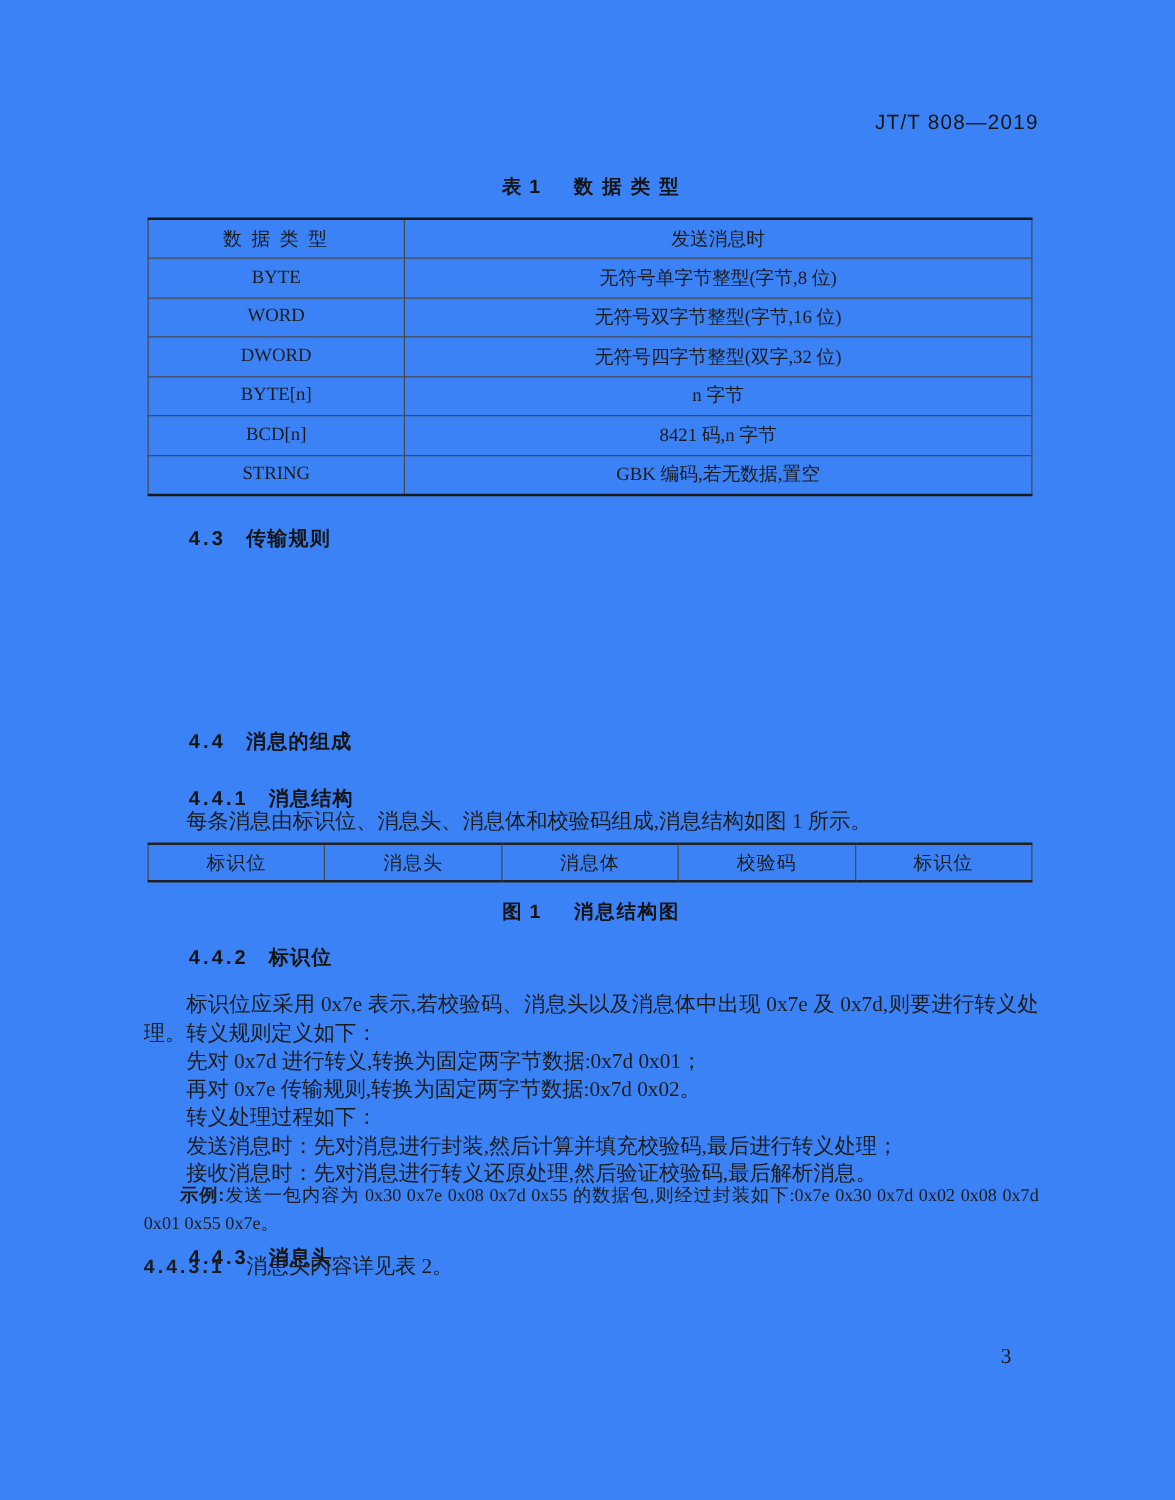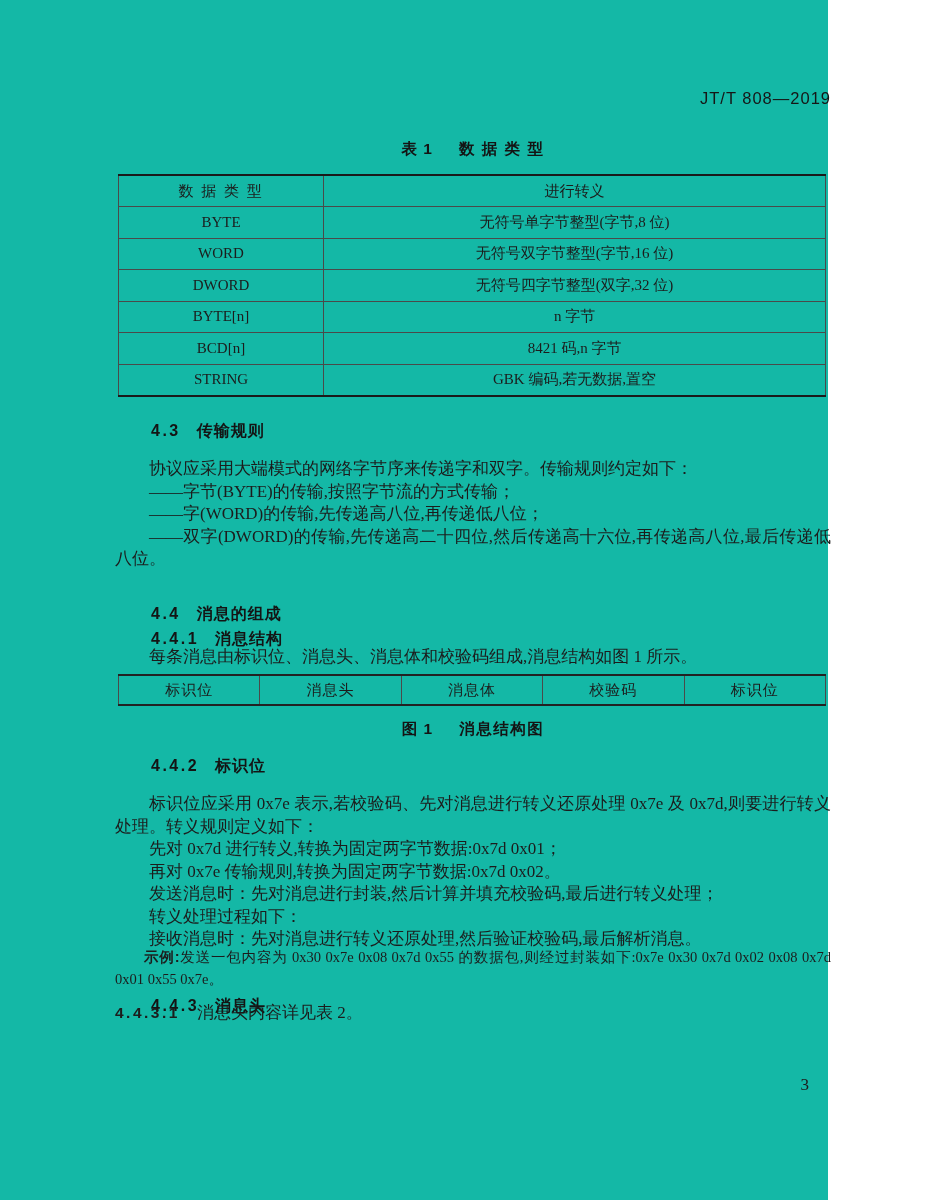--- a/index.html
+++ b/index.html
@@ -4,21 +4,21 @@
 <style>
   * { margin: 0; padding: 0; box-sizing: border-box; }
   html, body { background: #ffffff; }
   body {
     width: 940px; height: 1200px;
     font-family: "Liberation Serif", "DejaVu Serif", serif;
     color: #1c1c1c;
     position: relative;
     overflow: hidden;
   }
-  .page { position: relative; width: 828px; height: 1200px; background: #14b8a6; }
+  .page { position: relative; width: 940px; height: 1200px; background: #3b82f6; }
 
   .abs { position: absolute; left: 115px; width: 716px; }
 
   
   .doc-number {
     top: 89px; text-align: right;
     font-family: "Liberation Sans", "DejaVu Sans", sans-serif;
     font-size: 16.5px; letter-spacing: 1px; color: #161616;
   }
 
@@ -66,21 +66,21 @@
 
   
   .heading {
     font-family: "Liberation Sans", "DejaVu Sans", sans-serif;
     font-weight: bold; font-size: 16px; color: #141414;
     white-space: nowrap;
   }
   .heading .h-num { letter-spacing: 2.5px; margin-right: 16px; margin-left: 36px; }
   .heading .h-title { letter-spacing: 1px; }
   .h-4-3   { top: 421px; }
-  .h-4-4   { top: 604px; }
+  .h-4-4   { top: 583px; }
   .h-4-4-1 { top: 629px; }
   .h-4-4-2 { top: 756px; }
   .h-4-4-3 { top: 996px; }
 
   
   .body-block { font-size: 17px; line-height: 22.5px; text-align: justify; color: #1c1c1c; }
   .body-block p.indent { text-indent: 2em; }
   .p-4-3   { top: 458px; }
   .p-4-4-1 { top: 646px; }
   .p-4-4-2 { top: 793px; }
@@ -118,21 +118,21 @@
   <div class="abs doc-number">JT/T 808—2019</div>
 
   <div class="abs caption table1-caption">
     <span class="cap-label">表 1</span><span class="cap-title">数 据 类 型</span>
   </div>
 
   <table class="data-table">
     <tbody>
         <tr>
       <th class="col-type hdr">数 据 类 型</th>
-      <th>进行转义</th>
+      <th>发送消息时</th>
     </tr>
     <tr>
       <td>BYTE</td>
       <td>无符号单字节整型(字节,8 位)</td>
     </tr>
     <tr>
       <td>WORD</td>
       <td>无符号双字节整型(字节,16 位)</td>
     </tr>
     <tr>
@@ -151,26 +151,20 @@
       <td>STRING</td>
       <td>GBK 编码,若无数据,置空</td>
     </tr>
   </tbody>
     </table>
 
   <div class="abs heading h-4-3">
     <span class="h-num">4.3</span><span class="h-title">传输规则</span>
   </div>
 
-  <div class="abs body-block p-4-3">
-    <p class="indent">协议应采用大端模式的网络字节序来传递字和双字。传输规则约定如下：</p>
-    <p class="indent">——字节(BYTE)的传输,按照字节流的方式传输；</p>
-    <p class="indent">——字(WORD)的传输,先传递高八位,再传递低八位；</p>
-    <p class="indent">——双字(DWORD)的传输,先传递高二十四位,然后传递高十六位,再传递高八位,最后传递低八位。</p>
-  </div>
 
   <div class="abs heading h-4-4">
     <span class="h-num">4.4</span><span class="h-title">消息的组成</span>
   </div>
 
   <div class="abs heading h-4-4-1">
     <span class="h-num">4.4.1</span><span class="h-title">消息结构</span>
   </div>
 
   <div class="abs body-block p-4-4-1">
@@ -191,28 +185,28 @@
 
   <div class="abs caption figure1-caption">
     <span class="cap-label">图 1</span><span class="cap-title">消息结构图</span>
   </div>
 
   <div class="abs heading h-4-4-2">
     <span class="h-num">4.4.2</span><span class="h-title">标识位</span>
   </div>
 
   <div class="abs body-block p-4-4-2">
-    <p class="indent">标识位应采用 0x7e 表示,若校验码、先对消息进行转义还原处理 0x7e 及 0x7d,则要进行转义处理。转义规则定义如下：</p>
+    <p class="indent">标识位应采用 0x7e 表示,若校验码、消息头以及消息体中出现 0x7e 及 0x7d,则要进行转义处理。转义规则定义如下：</p>
   </div>
 
   <div class="abs body-block rules-block">
     <p class="indent">先对 0x7d 进行转义,转换为固定两字节数据:0x7d 0x01；</p>
     <p class="indent">再对 0x7e 传输规则,转换为固定两字节数据:0x7d 0x02。</p>
+    <p class="indent">转义处理过程如下：</p>
     <p class="indent">发送消息时：先对消息进行封装,然后计算并填充校验码,最后进行转义处理；</p>
-    <p class="indent">转义处理过程如下：</p>
     <p class="indent">接收消息时：先对消息进行转义还原处理,然后验证校验码,最后解析消息。</p>
   </div>
 
   <div class="abs example-block">
     <p><span class="example-label">示例:</span><span>发送一包内容为 0x30 0x7e 0x08 0x7d 0x55 的数据包,则经过封装如下:0x7e 0x30 0x7d 0x02 0x08 0x7d 0x01 0x55 0x7e。</span></p>
   </div>
 
   <div class="abs heading h-4-4-3">
     <span class="h-num">4.4.3</span><span class="h-title">消息头</span>
   </div>

